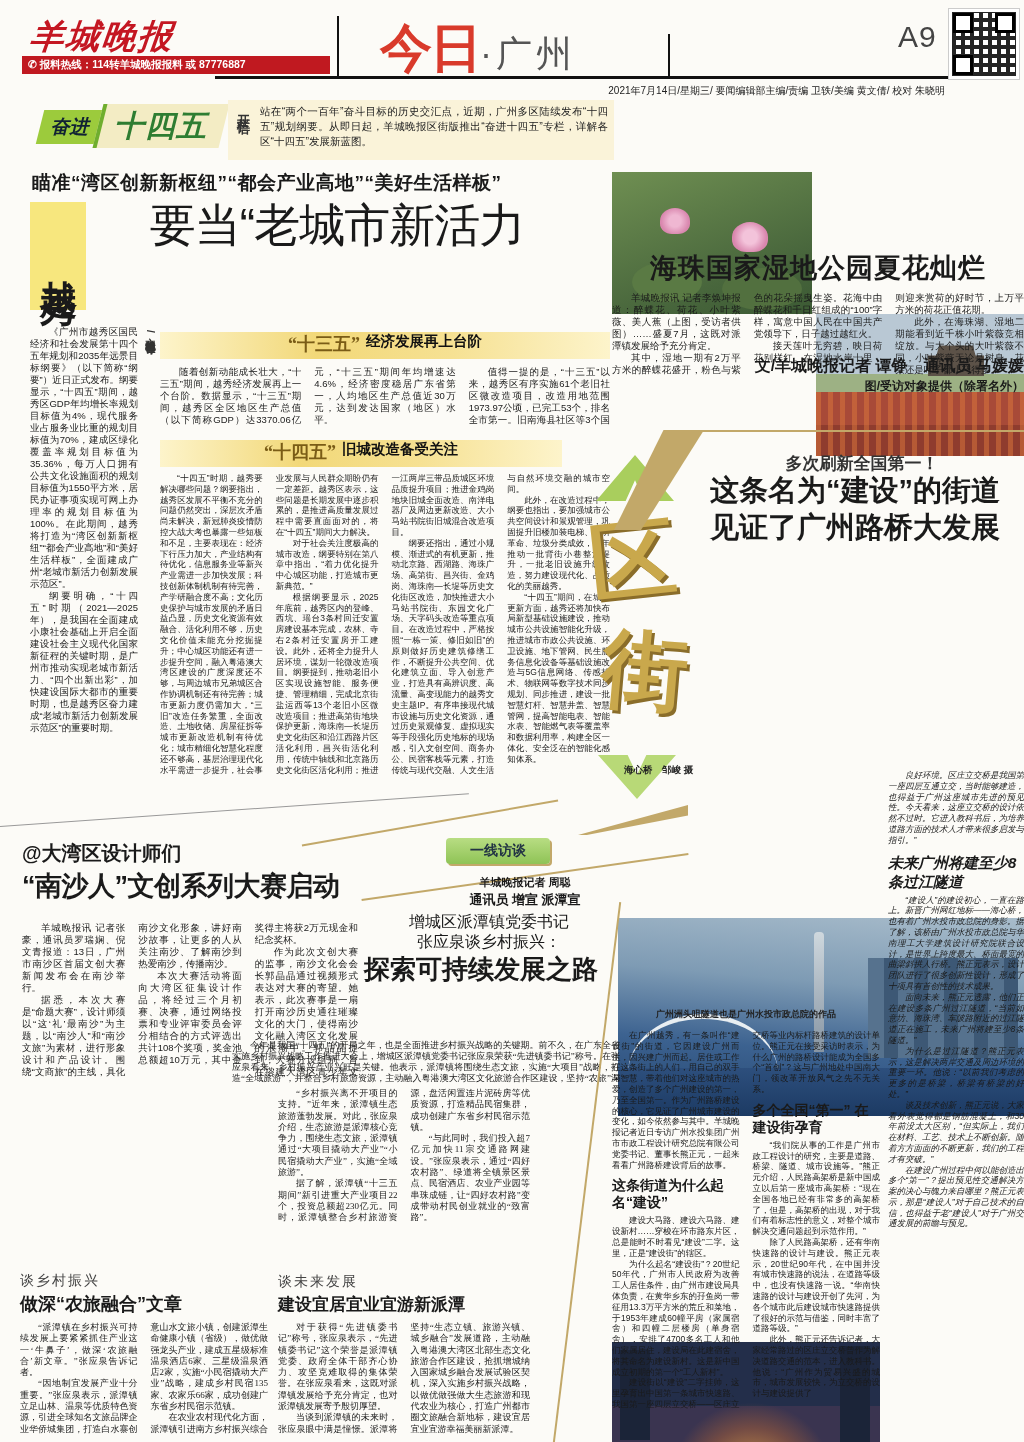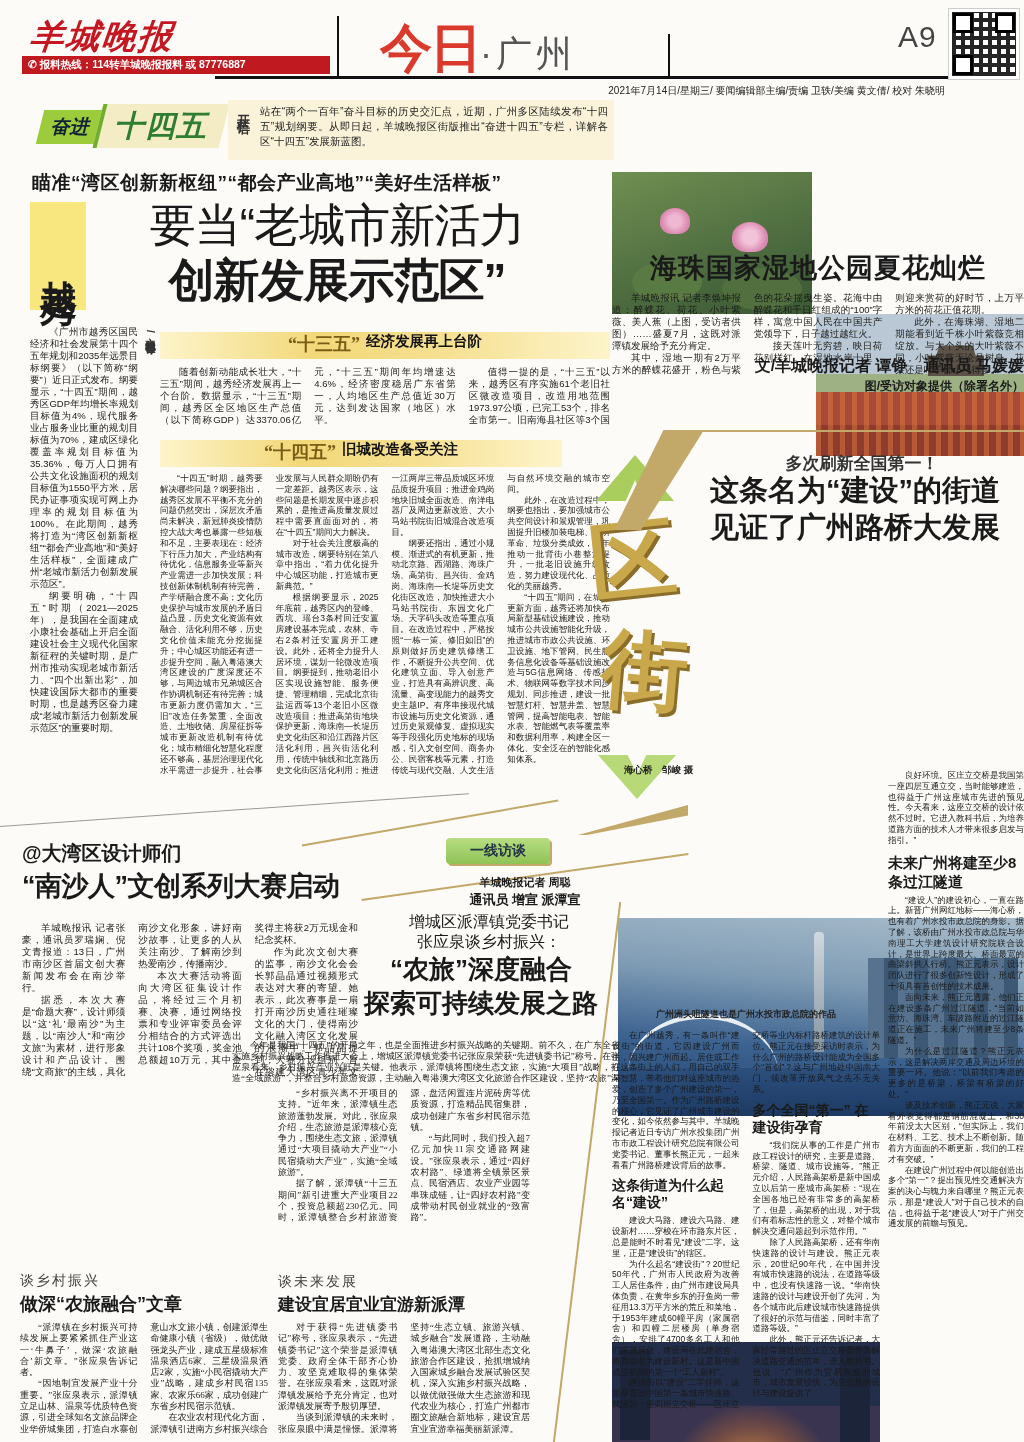--- a/index.html
+++ b/index.html
@@ -66,21 +66,20 @@
     <div style="font-size:10.5px;line-height:15px;text-align:justify;color:#222;">站在“两个一百年”奋斗目标的历史交汇点，近期，广州多区陆续发布“十四五”规划纲要。从即日起，羊城晚报区街版推出“奋进十四五”专栏，详解各区“十四五”发展新蓝图。</div>
   </div>
 
   <div class="ab" style="left:32px;top:170px;width:545px;font-size:19px;font-weight:bold;letter-spacing:.5px;">瞄准“湾区创新新枢纽”“都会产业高地”“美好生活样板”</div>
 
   <div class="ab" style="left:30px;top:202px;width:56px;height:108px;background:#f7e77e;display:flex;align-items:center;justify-content:center;">
     <span class="vert" style="font-size:38px;font-weight:900;letter-spacing:6px;">越秀</span>
   </div>
   <div class="ab" style="left:94px;top:198px;width:486px;text-align:center;">
     <h1 style="font-size:46px;line-height:55px;font-weight:400;letter-spacing:-1px;">要当“老城市新活力</h1>
-    <h1 style="font-size:46px;line-height:55px;font-weight:900;letter-spacing:-1px;">创新发展示范区”</h1>
   </div>
 
   <div class="ab body9" style="left:30px;top:326px;width:108px;height:545px;">
       <p class="para">《广州市越秀区国民经济和社会发展第十四个五年规划和2035年远景目标纲要》（以下简称“纲要”）近日正式发布。纲要显示，“十四五”期间，越秀区GDP年均增长率规划目标值为4%，现代服务业占服务业比重的规划目标值为70%，建成区绿化覆盖率规划目标值为35.36%，每万人口拥有公共文化设施面积的规划目标值为1550平方米，居民办证事项实现可网上办理率的规划目标值为100%。在此期间，越秀将打造为“湾区创新新枢纽”“都会产业高地”和“美好生活样板”，全面建成广州“老城市新活力创新发展示范区”。</p>
       <p class="para">纲要明确，“十四五”时期（2021—2025年），是我国在全面建成小康社会基础上开启全面建设社会主义现代化国家新征程的关键时期，是广州市推动实现老城市新活力、“四个出新出彩”，加快建设国际大都市的重要时期，也是越秀区奋力建成“老城市新活力创新发展示范区”的重要时期。</p>
     </div>
   <div class="ab vert" style="left:143px;top:330px;height:170px;font-size:10px;font-weight:bold;color:#333;">文/羊城晚报记者 谭铮</div>
 
   <div class="ab secbar" style="left:160px;top:332px;width:450px;height:27px;">
     <span class="secbig">“十三五”</span>
@@ -167,21 +166,21 @@
         <p class="para">建设街以“建设”二字挂帅，这里孕育出中国第一条城市快速路、我国第一座四层立交桥——区庄立交桥等业内标杆路桥建筑的设计单位。熊正元在接受采访时表示，为什么广州的路桥设计能成为全国多个“首创”？这与广州地处中国南大门，领改革开放风气之先不无关系。</p>
       </div>
     <h4 class="subhead">多个全国“第一” 在建设街孕育</h4>
     <div>
         <p class="para">“我们院从事的工作是广州市政工程设计的研究，主要是道路、桥梁、隧道、城市设施等。”熊正元介绍，人民路高架桥是新中国成立以后第一座城市高架桥：“现在全国各地已经有非常多的高架桥了，但是，高架桥的出现，对于我们有着标志性的意义，对整个城市解决交通问题起到示范作用。”</p>
         <p class="para">除了人民路高架桥，还有华南快速路的设计与建设。熊正元表示，20世纪90年代，在中国并没有城市快速路的说法，在道路等级中，也没有快速路一说。“华南快速路的设计与建设开创了先河，为各个城市此后建设城市快速路提供了很好的示范与借鉴，同时丰富了道路等级。”</p>
         <p class="para">此外，熊正元还告诉记者，大家经常路过的区庄立交桥曾作为解决道路交通的范本，进入教科书。他说：“广州作为贸易兴盛的城市，城市发展较快，为立交桥的设计与建设提供了</p>
       </div>
   </div>
 
-  <div class="ab body85" style="left:888px;top:770px;width:136px;height:672px;overflow:hidden;">
+  <div class="ab body85" style="left:888px;top:770px;width:136px;height:672px;overflow:hidden;font-style:italic;">
     <div>
         <p class="para">良好环境。区庄立交桥是我国第一座四层互通立交，当时能够建造，也得益于广州这座城市先进的预见性。今天看来，这座立交桥的设计依然不过时。它进入教科书后，为培养道路方面的技术人才带来很多启发与指引。”</p>
       </div>
     <h4 class="subhead" style="font-size:15px;line-height:19px;">未来广州将建至少8条过江隧道</h4>
     <div>
         <p class="para">“建设人”的建设初心，一直在路上。新晋广州网红地标——海心桥，也有着广州水投市政总院的身影。据了解，该桥由广州水投市政总院与华南理工大学建筑设计研究院联合设计，是世界上跨度最大、桥面最宽的曲梁斜拱人行桥。熊正元表示，设计团队进行了很多创新性设计，形成了十项具有首创性的技术成果。</p>
         <p class="para">面向未来，熊正元透露，他们正在建设多条广州过江隧道，“当前如意坊、海珠湾、车陂路附近的过江隧道正在施工，未来广州将建至少8条隧道。”</p>
         <p class="para">为什么是过江隧道？熊正元表示，这是解决两岸交通及周边环境的重要一环。他说：“以前我们考虑的更多的是桥梁，桥梁有桥梁的好处。”</p>
         <p class="para">谈及技术创新，熊正元说，大家看外表觉得都是钢筋混凝土，和30年前没太大区别，“但实际上，我们在材料、工艺、技术上不断创新。随着方方面面的不断更新，我们的工程才有突破。”</p>
         <p class="para">在建设广州过程中何以能创造出多个“第一”？提出预见性交通解决方案的决心与魄力来自哪里？熊正元表示，那是“建设人”对于自己技术的自信，也得益于老“建设人”对于广州交通发展的前瞻与预见。</p>
@@ -204,21 +203,20 @@
   </div>
   <div class="ab" style="left:430px;top:874px;width:190px;text-align:center;">
     <div style="font-size:11px;font-weight:bold;line-height:17px;">羊城晚报记者 周聪</div>
     <div style="font-size:13px;font-weight:bold;line-height:17px;">通讯员 增宣 派潭宣</div>
   </div>
   <div class="ab ser" style="left:356px;top:912px;width:266px;text-align:center;">
     <div style="font-size:16px;line-height:20px;">增城区派潭镇党委书记</div>
     <div style="font-size:16px;line-height:20px;">张应泉谈乡村振兴：</div>
   </div>
   <div class="ab" style="left:336px;top:952px;width:290px;text-align:center;">
-    <h2 style="font-size:26px;line-height:34px;font-weight:900;">“农旅”深度融合</h2>
     <h2 style="font-size:26px;line-height:34px;font-weight:900;">探索可持续发展之路</h2>
   </div>
   <div class="ab ser" style="left:232px;top:1040px;width:388px;height:44px;font-size:9px;line-height:11px;text-align:justify;text-indent:2em;overflow:hidden;">今年是我国“十四五”的开局之年，也是全面推进乡村振兴战略的关键期。前不久，在广东全省实施乡村振兴战略工作推进大会上，增城区派潭镇党委书记张应泉荣获“先进镇委书记”称号。在张应泉看来，乡村振兴产业兴旺是关键。他表示，派潭镇将围绕生态文旅，实施“大项目”战略，打造“全域旅游”，并整合乡村旅游资源，主动融入粤港澳大湾区文化旅游合作区建设，坚持“农旅”深度融合，探索乡村全面振兴之路。</div>
 
   <div class="ab cols ser" style="left:278px;top:1088px;width:252px;height:178px;column-count:2;font-size:9px;line-height:11.3px;">
       <p class="para">“乡村振兴离不开项目的支持。”近年来，派潭镇生态旅游蓬勃发展。对此，张应泉介绍，生态旅游是派潭核心竞争力，围绕生态文旅，派潭镇通过“大项目撬动大产业”“小民宿撬动大产业”，实施“全域旅游”。</p>
       <p class="para">据了解，派潭镇“十三五期间”新引进重大产业项目22个，投资总额超230亿元。同时，派潭镇整合乡村旅游资源，盘活闲置连片泥砖房等优质资源，打造精品民宿集群，成功创建广东省乡村民宿示范镇。</p>
       <p class="para">“与此同时，我们投入超7亿元加快11宗交通路网建设。”张应泉表示，通过“四好农村路”、绿道将全镇景区景点、民宿酒店、农业产业园等串珠成链，让“四好农村路”变成带动村民创业就业的“致富路”。</p>
     </div>
 

